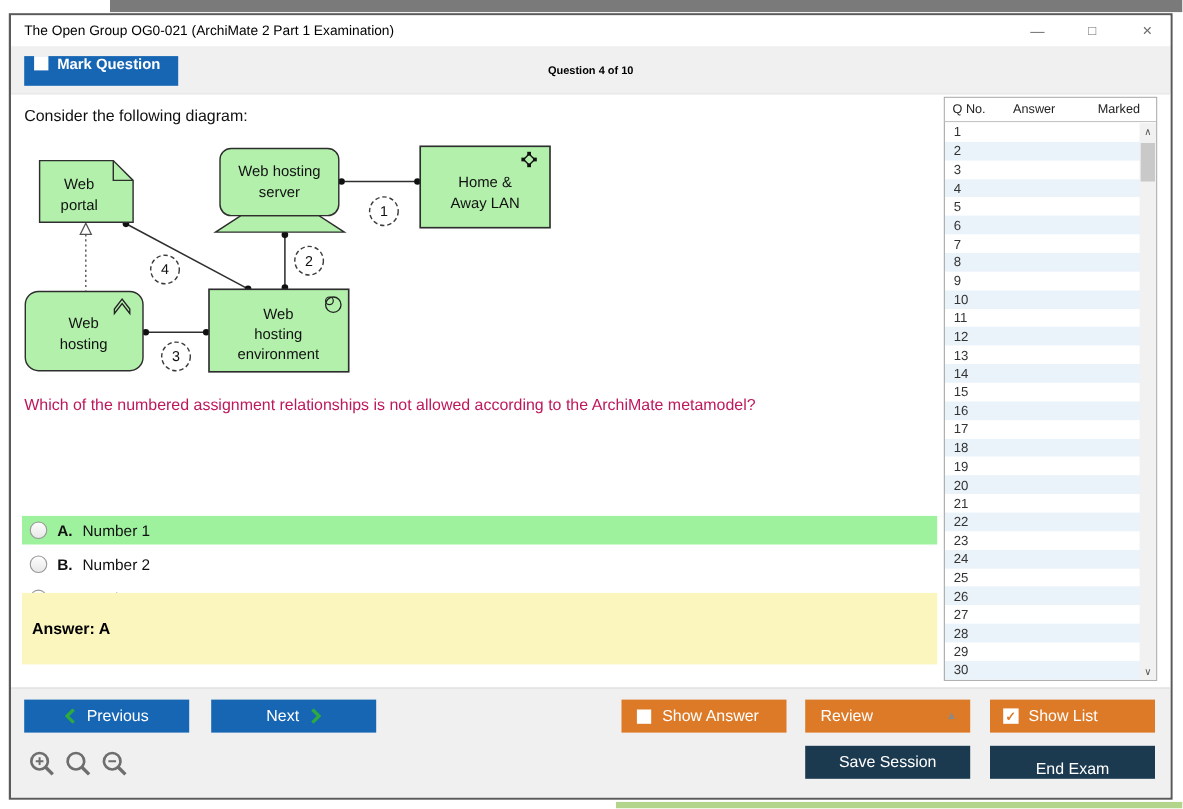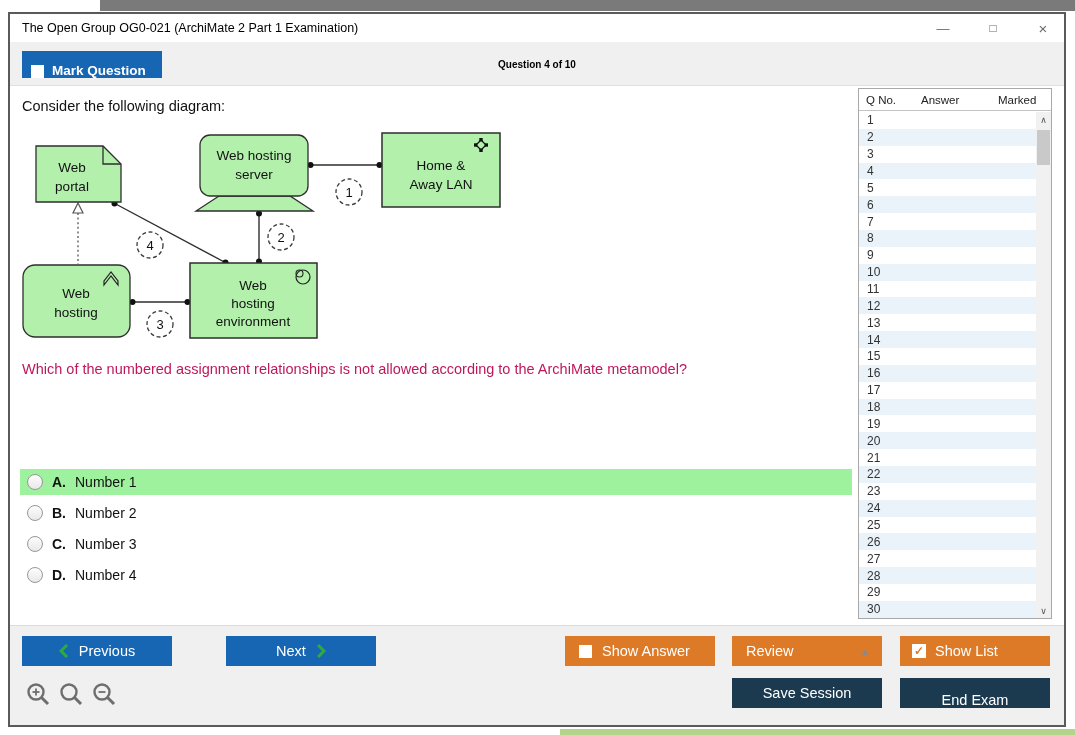--- a/index.html
+++ b/index.html
@@ -12,21 +12,21 @@
   .window { position:absolute; left:8px; top:12px; width:1058px; height:715px; background:#fff; border:2px solid #5a5a5a; }
 
   
   .titlebar { position:absolute; left:0; top:0; width:100%; height:28px; background:#fff; }
   .title-text { position:absolute; left:12px; top:7px; font-size:12.5px; color:#000; }
   .win-ctl { position:absolute; top:0; width:34px; height:28px; display:flex; align-items:center; justify-content:center; color:#6b6b6b; font-size:13px; cursor:default; }
   .ctl-min { left:916px; } .ctl-max { left:966px; font-size:12px; } .ctl-close { left:1016px; font-size:15px; }
 
   
   .headband { position:absolute; left:0; top:28px; width:100%; height:44px; background:#f0f0f0; border-bottom:1px solid #e0e0e0; }
-  .mark-btn { position:absolute; left:12px; top:9px; width:140px; height:27px; background:#1766b4; color:#fff; display:flex; align-items:flex-end; gap:8px; padding-left:9px; font-size:13.5px; font-weight:bold; cursor:pointer; }
+  .mark-btn { position:absolute; left:12px; top:9px; width:140px; height:27px; background:#1766b4; color:#fff; display:flex; align-items:flex-start; gap:8px; padding-left:9px; font-size:13.5px; font-weight:bold; cursor:pointer; }
   .cbx { width:13px; height:13px; background:#fff; display:inline-block; flex:none; }
   .q-counter { position:absolute; left:0; top:0; width:100%; height:44px; display:flex; align-items:center; justify-content:center; font-size:10px; font-weight:bold; color:#000; }
 
   
   .content { position:absolute; left:0; top:72px; width:100%; height:539px; background:#fff; }
   .intro { position:absolute; left:12px; top:12px; font-size:14.5px; color:#111; }
   .diagram { position:absolute; left:8px; top:40px; width:505px; height:217px; }
   .question { position:absolute; left:12px; top:275px; font-size:14.5px; color:#be185d; }
 
   .option { position:absolute; left:10px; width:832px; height:26px; display:flex; align-items:center; gap:9px; padding-left:7px; font-size:14px; color:#111; cursor:pointer; }
@@ -36,21 +36,21 @@
 
   .answer-box { position:absolute; left:10px; top:453px; width:832px; height:65px; background:#faf6bd; display:flex; align-items:center; padding-left:9px; font-size:14.5px; font-weight:bold; color:#000; }
 
   
   .footband { position:absolute; left:0; top:611px; width:100%; height:100px; background:#f0f0f0; border-top:1px solid #dcdcdc; }
   .btn { position:absolute; height:30px; width:150px; display:flex; align-items:center; justify-content:center; color:#fff; font-size:14.5px; cursor:pointer; }
   .btn-blue { background:#1766b4; font-weight:normal; }
   .btn-orange { background:#dd7a27; }
   .btn-navy { background:#1b3a50; }
   .prev-btn { left:12px; top:10px; gap:10px; }
-  .next-btn { left:182px; top:10px; gap:10px;margin-left:34px; }
+  .next-btn { left:182px; top:10px; gap:10px; }
   .show-answer-btn { left:555px; top:10px; justify-content:flex-start; padding-left:14px; gap:10px; }
   .review-btn { left:722px; top:10px; justify-content:flex-start; padding-left:14px; }
   .review-arrow { position:absolute; right:12px; top:10px; color:#8a8a8a; font-size:10px; }
   .show-list-btn { left:890px; top:10px; justify-content:flex-start; padding-left:12px; gap:9px; }
   .cbx-checked { width:14px; height:14px; background:#fff; color:#dd7a27; font-size:12px; font-weight:bold; display:flex; align-items:center; justify-content:center; flex:none; }
   .save-btn { left:722px; top:52px; }
   .end-btn { left:890px; top:52px;align-items:flex-end; }
   .zoom-tools { position:absolute; left:16px; top:56px; display:flex; gap:7px; }
   .zoom-tools svg { cursor:pointer; }
 
@@ -199,20 +199,23 @@
         <span class="radio"></span>
         <span class="opt-letter">C.</span>
         <span>Number 3</span>
       </div>
       <div class="option" style="top:476px">
         <span class="radio"></span>
         <span class="opt-letter">D.</span>
         <span>Number 4</span>
       </div>
 
+      <div class="answer-box">
+        <span>Answer: A</span>
+      </div>
     </div>
 
     <div class="qpanel">
       <div class="qhead">
         <div>Q No.</div>
         <div>Answer</div>
         <div>Marked</div>
       </div>
       <div class="qlist">
           <div class="qrow">

